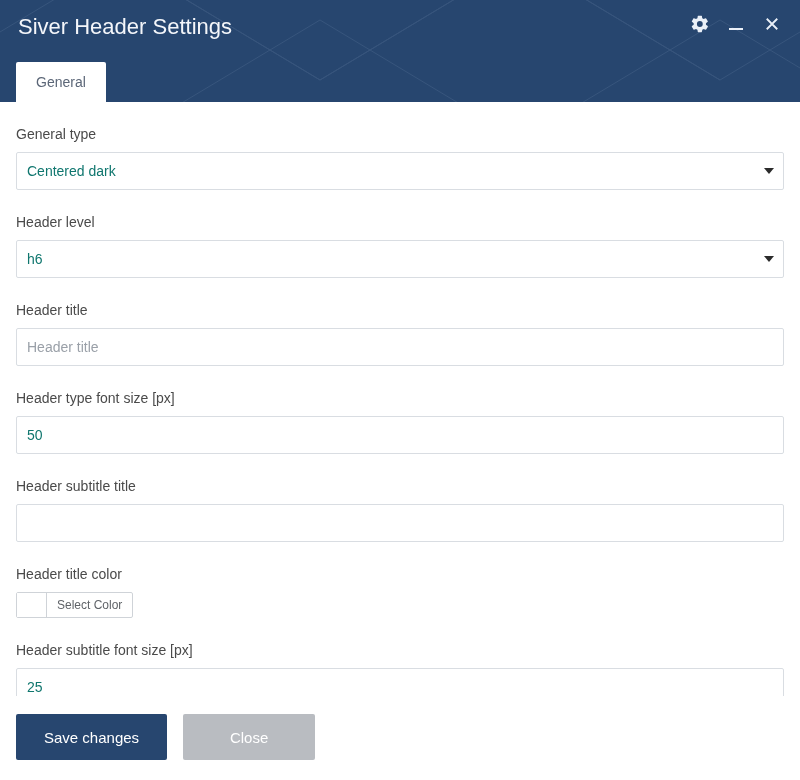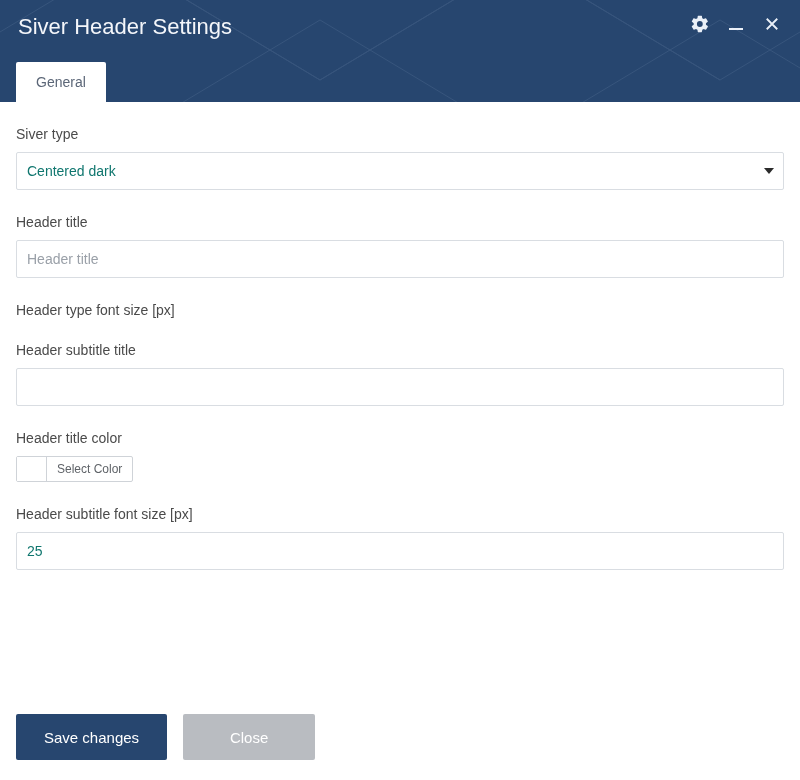--- a/index.html
+++ b/index.html
@@ -122,37 +122,47 @@
     </div>
     <div class="tabs">
       <div class="tab">General</div>
     </div>
   </div>
 
   <div class="content-wrap">
     <div class="content">
 
       <div class="field">
-        <label class="field-label">Siver type</label>
+        <label class="field-label">General type</label>
         <div class="select-wrap">
           <select class="ctrl">
             <option>Centered dark</option>
           </select>
           <div class="select-caret"></div>
         </div>
       </div>
 
+      <div class="field">
+        <label class="field-label">Header level</label>
+        <div class="select-wrap">
+          <select class="ctrl">
+            <option>h6</option>
+          </select>
+          <div class="select-caret"></div>
+        </div>
+      </div>
 
       <div class="field">
         <label class="field-label">Header title</label>
         <input class="ctrl" type="text" placeholder="Header title" style="">
       </div>
 
       <div class="field">
         <label class="field-label">Header type font size [px]</label>
+        <input class="ctrl" type="text" value="50" style="">
       </div>
 
       <div class="field">
         <label class="field-label">Header subtitle title</label>
         <input class="ctrl" type="text" style="">
       </div>
 
       <div class="field">
         <label class="field-label">Header title color</label>
         <div class="color-picker">

